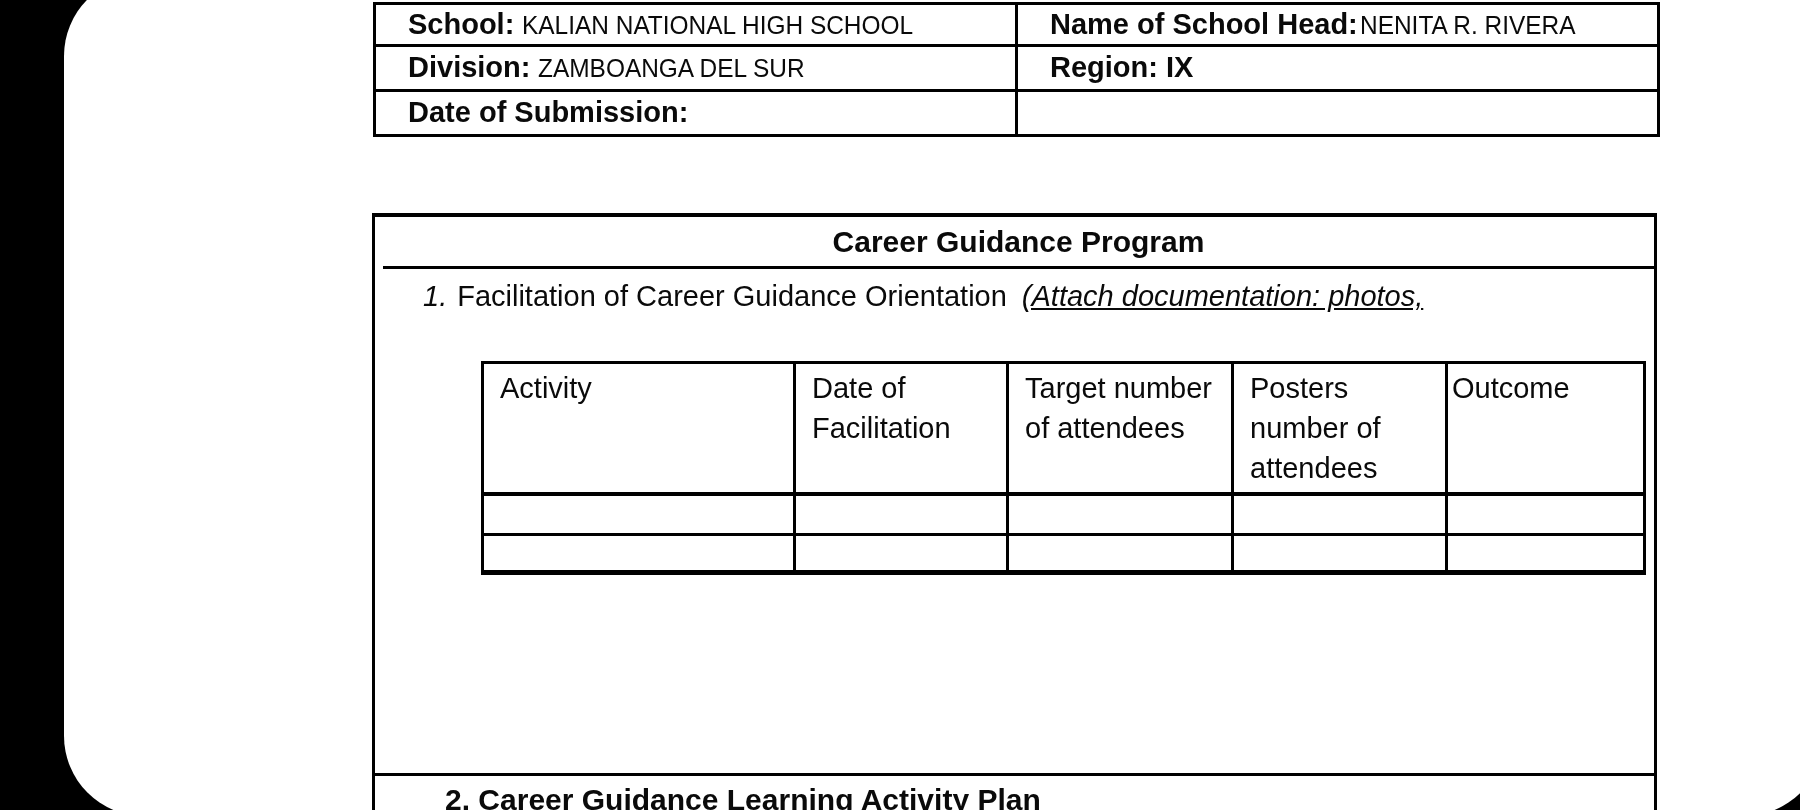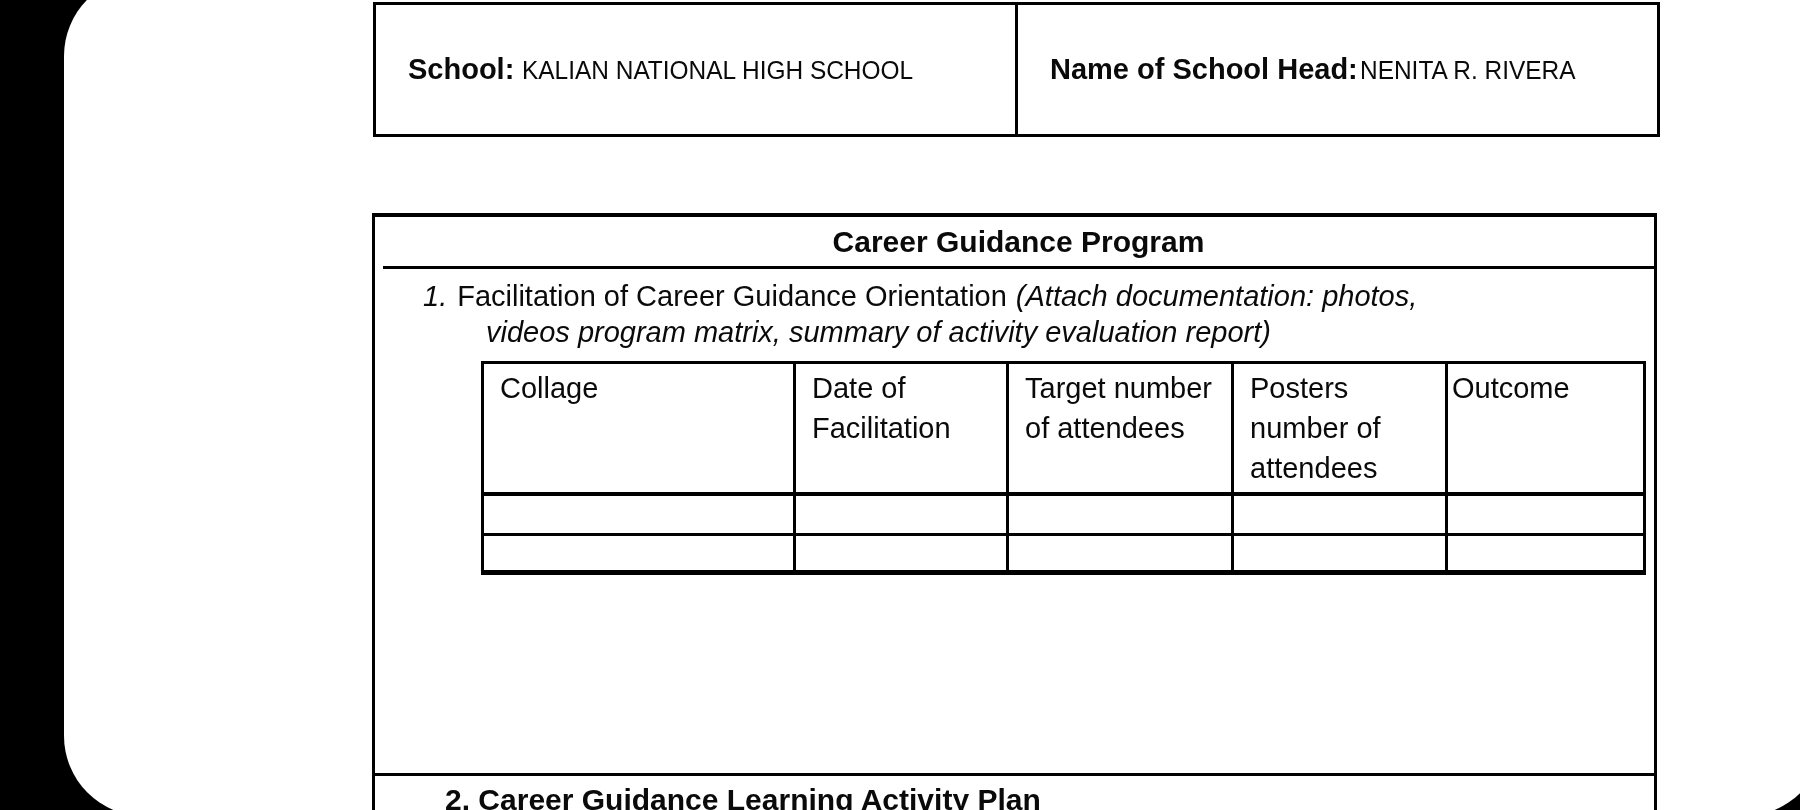--- a/index.html
+++ b/index.html
@@ -61,21 +61,21 @@
     text-align:center;
     line-height:49px;
     font-size:30px;font-weight:700;
   }
   .sec1-line1{
     position:absolute;left:48px;top:59px;
     font-size:29px;line-height:40px;white-space:nowrap;
   }
   .sec1-line1 .num{font-style:italic;margin-right:10px;}
   .sec1-line1 .head{font-weight:400;}
-  .sec1-line1 .note{font-style:italic;margin-left:9px;}
+  .sec1-line1 .note{font-style:italic;margin-left:15px;text-decoration:underline;}
   .sec1-line2{
     position:absolute;left:111px;top:95px;
     font-size:29px;line-height:40px;font-style:italic;white-space:nowrap;
   }
 
   
   .act-table{
     position:absolute;left:106px;top:144px;
     width:1162px;
     border:3px solid #000;
@@ -113,43 +113,56 @@
       </colgroup>
     <tbody>
         <tr style="height:41px">
       <td>
         <span class="lbl">School:</span><span class="val-caps">KALIAN NATIONAL HIGH SCHOOL</span>
       </td>
       <td>
         <span class="lbl">Name of School Head:</span><span class="val-caps tight">NENITA R. RIVERA</span>
       </td>
     </tr>
+    <tr style="height:44px">
+      <td>
+        <span class="lbl">Division:</span><span class="val-caps">ZAMBOANGA DEL SUR</span>
+      </td>
+      <td>
+        <span class="lbl">Region:</span><span class="val-plain">IX</span>
+      </td>
+    </tr>
+    <tr style="height:44px">
+      <td>
+        <span class="lbl">Date of Submission:</span>
+      </td>
+      <td></td>
+    </tr>
   </tbody>
     </table>
 
   <div class="main-table">
 
     <div class="mt-title">Career Guidance Program</div>
 
     <div class="sec1-line1">
       <span class="num">1.</span><span class="head">Facilitation of Career Guidance Orientation</span><span class="note">(Attach documentation: photos,</span>
     </div>
-    <div class="sec1-line2">videos program matrix, summary of activity evaluation report)</div>
 
     <table class="act-table">
       <colgroup>
         <col style="width:312px">
           <col style="width:213px">
           <col style="width:225px">
           <col style="width:214px">
           <col style="width:198px">
       </colgroup>
       <tbody>
           <tr class="hdr" style="height:131px">
-        <td>Collage</td>
+        <td>Activity</td>
         <td>Date of Facilitation</td>
         <td>Target number of attendees</td>
         <td>Posters number of attendees</td>
         <td class="center">Outcome</td>
       </tr>
       <tr style="height:41px">
         <td></td>
         <td></td>
         <td></td>
         <td></td>

